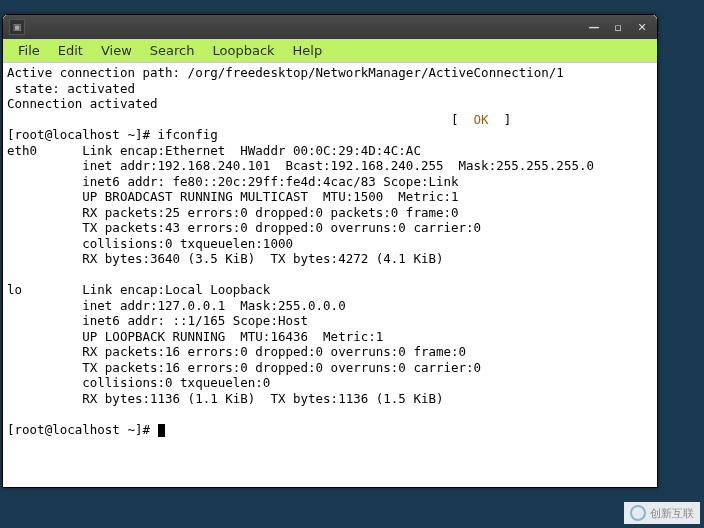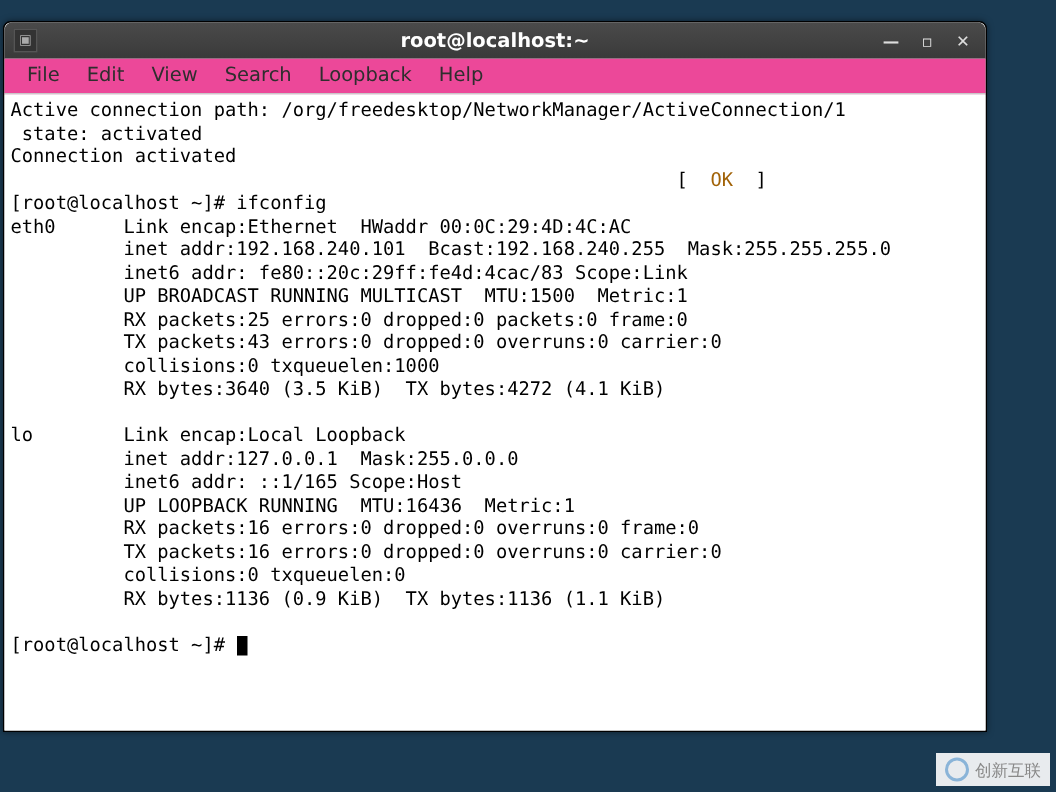--- a/index.html
+++ b/index.html
@@ -51,21 +51,21 @@
   .win-controls { margin-left: auto; display: flex; gap: 6px; z-index:1;}
   .win-btn {
     width: 18px; height: 16px;
     display: flex; align-items: center; justify-content: center;
     font-size: 11px; font-weight: bold;
     color: #ddd;
     cursor: pointer;
   }
   .menubar {
     height: 24px;
-    background: #ec4899;
+    background: #bef264;
     border-bottom: 1px solid #c8c8c8;
     display: flex;
     align-items: center;
     padding: 0 6px;
     font-size: 13px;
     color: #2e2e2e;
   }
   .menu-item { padding: 2px 9px; cursor: pointer; }
   .terminal-area {
     flex: 1;
@@ -105,21 +105,20 @@
     display:inline-block;
     position:relative;
   }
 </style>
 </head>
 <body>
 
 <div class="window">
   <div class="titlebar">
     <div class="titlebar-icon">▣</div>
-    <div class="title-text">root@localhost:~</div>
     <div class="win-controls">
       <div class="win-btn">—</div>
       <div class="win-btn">▫</div>
       <div class="win-btn">✕</div>
     </div>
   </div>
 
   <div class="menubar">
     <div class="menu-item">File</div>
     <div class="menu-item">Edit</div>
@@ -143,21 +142,21 @@
 <span>          collisions:0 txqueuelen:1000</span>
 <span>          RX bytes:3640 (3.5 KiB)  TX bytes:4272 (4.1 KiB)</span>
 <span></span>
 <span>lo        Link encap:Local Loopback</span>
 <span>          inet addr:127.0.0.1  Mask:255.0.0.0</span>
 <span>          inet6 addr: ::1/165 Scope:Host</span>
 <span>          UP LOOPBACK RUNNING  MTU:16436  Metric:1</span>
 <span>          RX packets:16 errors:0 dropped:0 overruns:0 frame:0</span>
 <span>          TX packets:16 errors:0 dropped:0 overruns:0 carrier:0</span>
 <span>          collisions:0 txqueuelen:0</span>
-<span>          RX bytes:1136 (0.9 KiB)  TX bytes:1136 (1.1 KiB)</span>
+<span>          RX bytes:1136 (1.1 KiB)  TX bytes:1136 (1.5 KiB)</span>
 <span></span>
 <span>[root@localhost ~]# </span><span class="cursor"></span></div>
 </div>
 
 <div class="watermark">
   <span class="wm-logo"></span>
   <span>创新互联</span>
 </div>
 
 </body></html>

